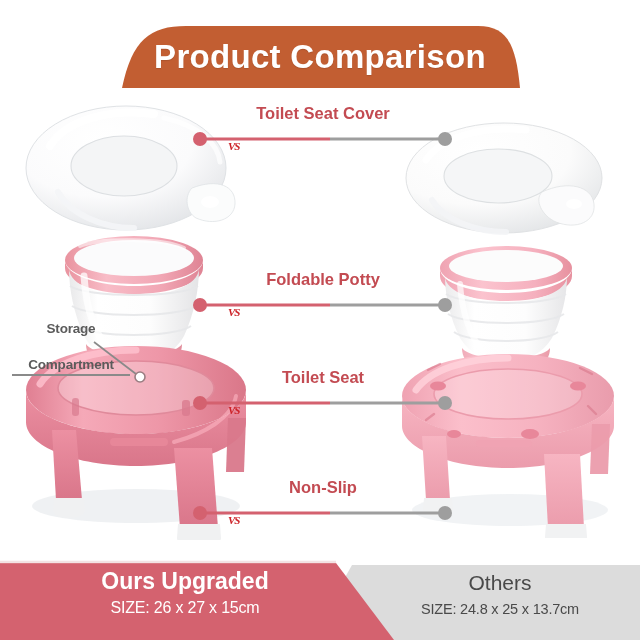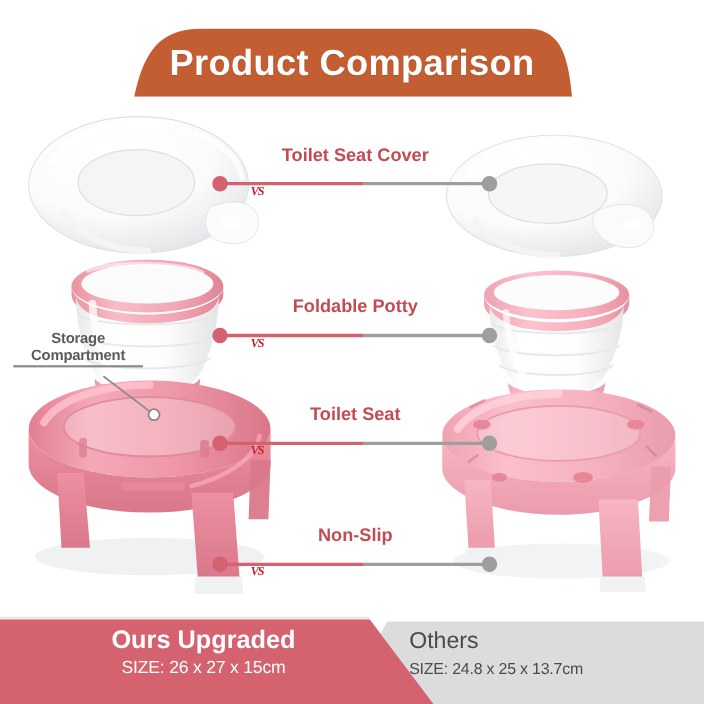--- a/index.html
+++ b/index.html
@@ -20,30 +20,30 @@
   .cmp-label{position:absolute;left:0;top:0;width:190px;text-align:center;
      color:#c34b52;font-size:16.5px;font-weight:bold;white-space:nowrap;}
   .cmp-connector{position:absolute;left:-42px;top:27px;width:274px;height:16px;}
   .cmp-vs{position:absolute;left:0;top:36px;width:190px;text-align:left;
      color:#cc2026;font-size:11px;font-weight:bold;font-style:italic;
      font-family:"Liberation Serif","DejaVu Serif",serif;letter-spacing:-1px;}
 
   
   .callout{position:absolute;left:12px;top:300px;width:118px;}
   .callout-l1,.callout-l2{color:#5b5b5b;font-size:13.5px;font-weight:bold;
-     text-align:center;line-height:15px;letter-spacing:-.2px;}
+     text-align:center;line-height:15px;letter-spacing:-.2px;margin-top:21px;}
   .callout-rule{width:118px;height:1.5px;background:#8a8a8a;margin-top:2px;}
 
   
   .bottom-banner{position:absolute;left:0;top:556px;width:529px;height:84px;}
   .bottom-banner svg{position:absolute;left:0;top:0;}
   .ours-block{position:absolute;left:30px;top:10px;width:310px;text-align:center;color:#fff;}
   .ours-title{font-size:23px;font-weight:bold;line-height:30px;}
   .ours-size{font-size:16px;font-weight:normal;line-height:24px;letter-spacing:-.2px;}
-  .others-block{position:absolute;left:372px;top:12px;width:256px;text-align:left;color:#4a4a4a;}
+  .others-block{position:absolute;left:372px;top:12px;width:256px;text-align:center;color:#4a4a4a;}
   .others-title{font-size:21px;line-height:30px;}
   .others-size{font-size:14.5px;line-height:22px;letter-spacing:-.2px;}
 
   .prod{position:absolute;}
 </style>
 </head>
 <body>
 
 <div id="page">
 
@@ -254,21 +254,21 @@
   <div class="callout">
     <div class="callout-l1">Storage</div>
     <div class="callout-l2">Compartment</div>
     <div class="callout-rule"></div>
   </div>
   <svg style="position:absolute;left:92px;top:340px;" width="60" height="46" viewBox="0 0 60 46">
     <line x1="2" y1="2" x2="44" y2="34" stroke="#8a8a8a" stroke-width="1.6"></line>
     <circle cx="48" cy="37" r="5" fill="#ffffff" stroke="#9a7d82" stroke-width="1.6"></circle>
   </svg>
 
-  <div class="cmp-row" style="top:132px;text-decoration:underline;">
+  <div class="cmp-row" style="top:104px;text-decoration:underline;">
     <div class="cmp-label">Toilet Seat Cover</div>
     <svg class="cmp-connector" viewBox="0 0 274 16">
       <line x1="14" y1="8" x2="144" y2="8" stroke="#d4616f" stroke-width="3"></line>
       <line x1="144" y1="8" x2="258" y2="8" stroke="#9e9e9e" stroke-width="3"></line>
       <circle cx="14" cy="8" r="7" fill="#d4616f"></circle>
       <circle cx="259" cy="8" r="7" fill="#9e9e9e"></circle>
     </svg>
     <div class="cmp-vs">VS</div>
   </div>
 

